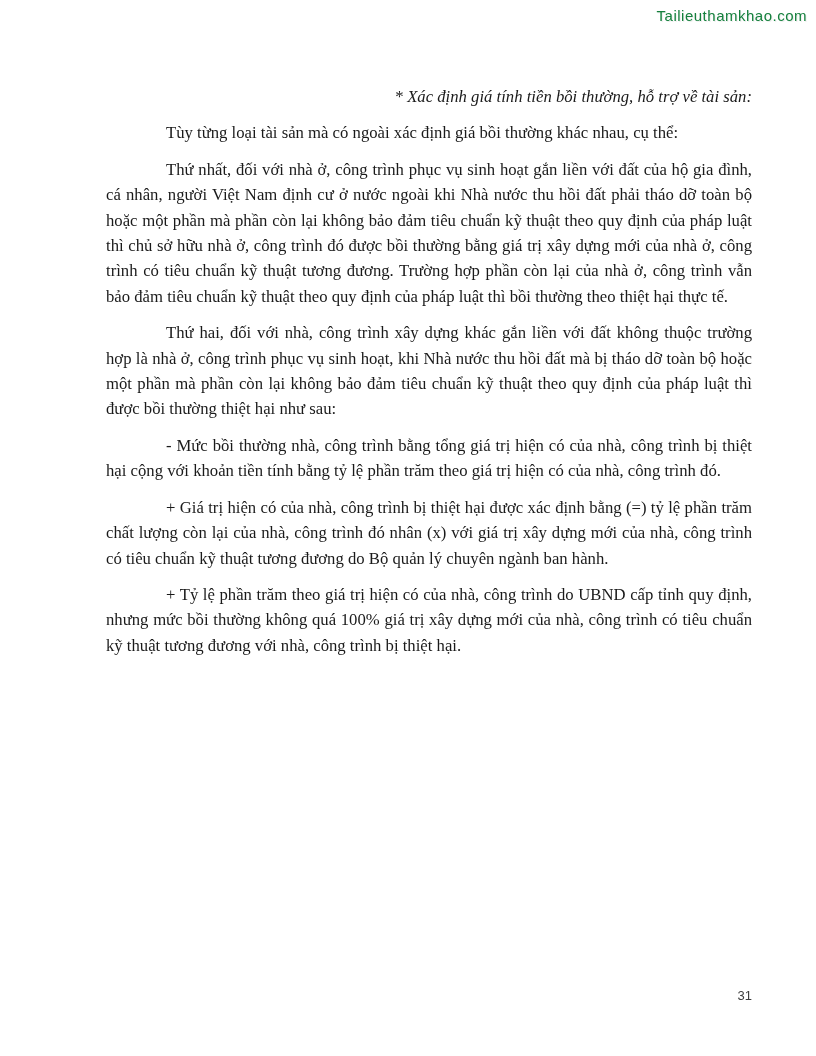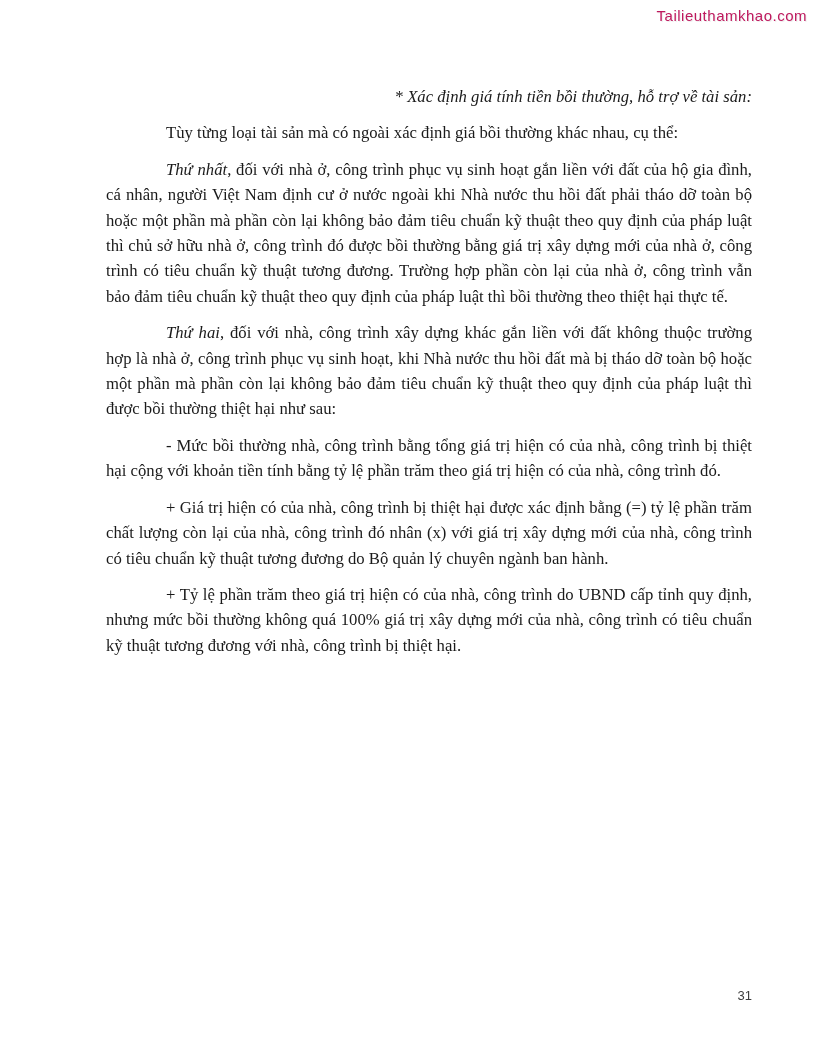--- a/index.html
+++ b/index.html
@@ -15,21 +15,21 @@
     overflow: hidden;
     font-family: "Liberation Serif", "DejaVu Serif", serif;
     color: #1a1a1a;
   }
   .watermark {
     position: absolute;
     top: 7px;
     right: 9px;
     font-family: "Liberation Sans", "DejaVu Sans", sans-serif;
     font-size: 15px;
-    color: #be185d;
+    color: #15803d;
     text-shadow: 1px 1px 0 #efefef;
     letter-spacing: 0.5px;
   }
   .content {
     position: absolute;
     top: 84px;
     left: 106px;
     width: 646px;
   }
   .para {
@@ -37,21 +37,20 @@
     font-size: 16.7px;
     line-height: 25.4px;
     text-align: justify;
     text-indent: 60px;
   }
   .para.italic-heading {
     font-style: italic;
     text-align: right;
   }
   .lead {
-    font-style: italic;
   }
   .page-footer {
     position: absolute;
     top: 988px;
     left: 106px;
     width: 646px;
     text-align: right;
     font-family: "Liberation Sans", "DejaVu Sans", sans-serif;
     font-size: 13px;
     color: #3d3d3d;

